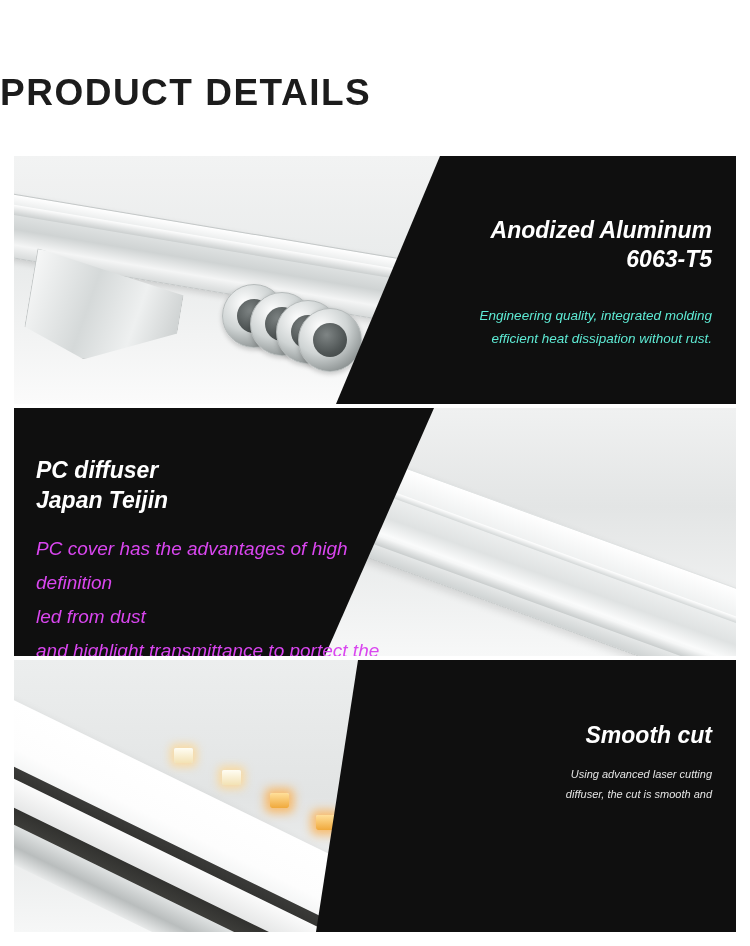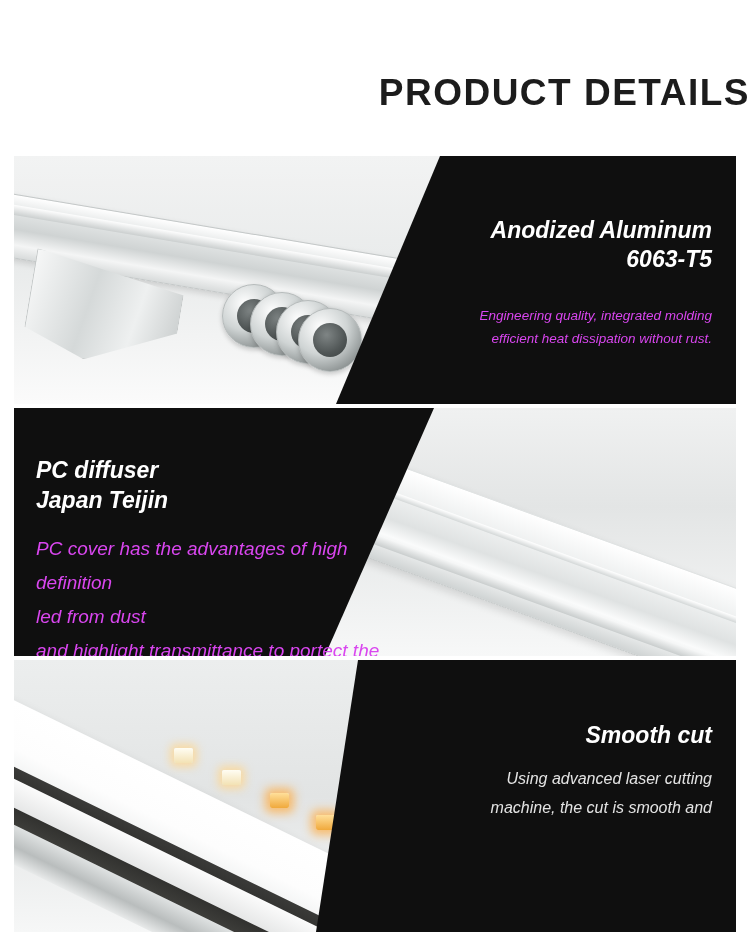--- a/index.html
+++ b/index.html
@@ -14,21 +14,21 @@
     overflow: hidden;
   }
   .page {
     position: relative;
     width: 750px;
     height: 946px;
     background: #ffffff;
     box-sizing: border-box;
   }
   .title {
-    text-align: right;
+    text-align: left;
     font-size: 37px;
     font-weight: bold;
     letter-spacing: 1.5px;
     color: #1c1c1c;
     padding-top: 74px;
     line-height: 1;
     font-family: "Liberation Sans", sans-serif;
   }
 
   
@@ -121,21 +121,21 @@
   }
   #panel1 .h {
     font-size: 23px;
     font-weight: bold;
     line-height: 1.25;
     margin: 0 0 14px 0;
   }
   #panel1 .p {
     font-size: 13.5px;
     line-height: 1.75;
-    color: #d946ef;
+    color: #5eead4;
     font-weight: normal;
     margin-top: 30px;
   }
 
   
   #panel2 { top: 408px; height: 248px; background:#0f0f0f; }
   #panel2 .photo {
     position: absolute;
     inset: 0;
     background: linear-gradient(180deg,#f0f1f1 0%, #e3e5e5 40%, #f7f8f8 100%);
@@ -266,21 +266,21 @@
     width: 300px;
     text-align: right;
     color: #ffffff;
   }
   #panel3 .h {
     font-size: 23px;
     font-weight: bold;
     margin: 0 0 16px 0;
   }
   #panel3 .p {
-    font-size: 16px;
+    font-size: 11px;
     line-height: 1.8;
     color: #e3e3e3;
   }
   .leds { position: absolute; inset: 0; }
 </style>
 </head>
 <body>
 
 <div class="page">
 
@@ -337,18 +337,18 @@
         <div class="led w" style="left:208px; top:110px;"></div>
         <div class="led y" style="left:256px; top:133px;"></div>
         <div class="led y" style="left:302px; top:155px;"></div>
       </div>
     </div>
     <div class="blackwedge"></div>
     <div class="txt">
       <div class="h">Smooth cut</div>
       <div class="p">
         <div>Using advanced laser cutting</div>
-        <div>machine, the cut is smooth and</div>
+        <div>diffuser, the cut is smooth and</div>
       </div>
     </div>
   </div>
 
 </div>
 
 </body></html>

